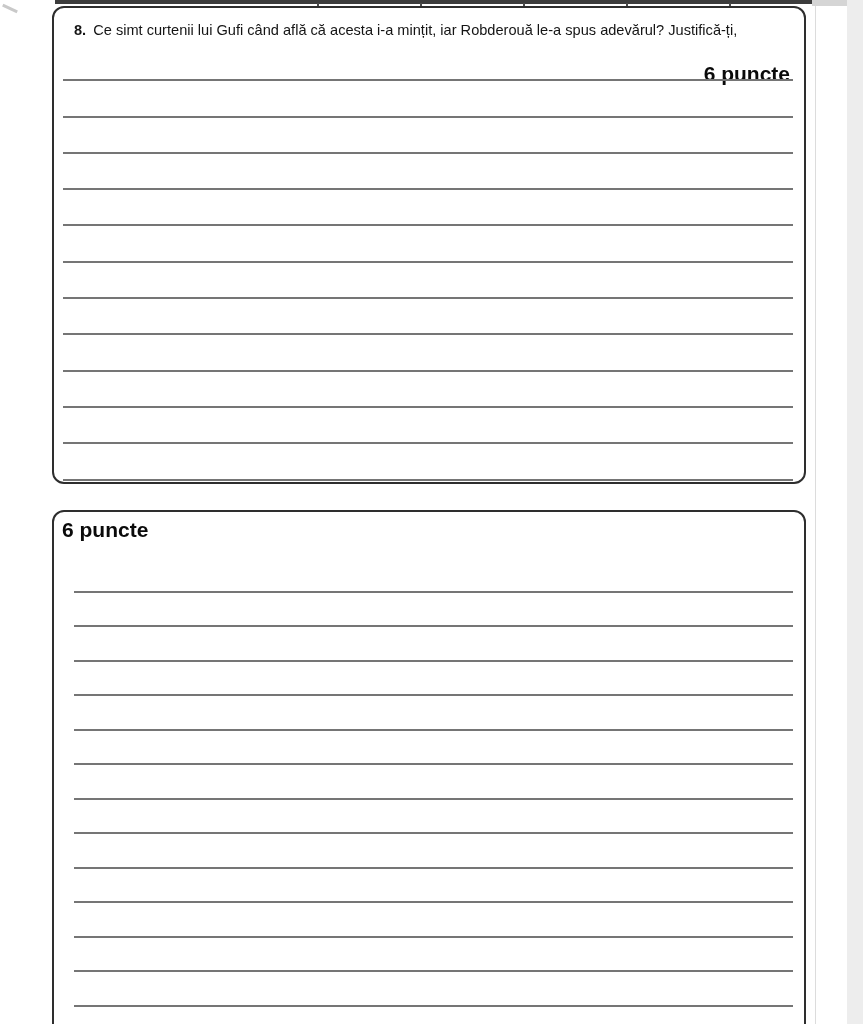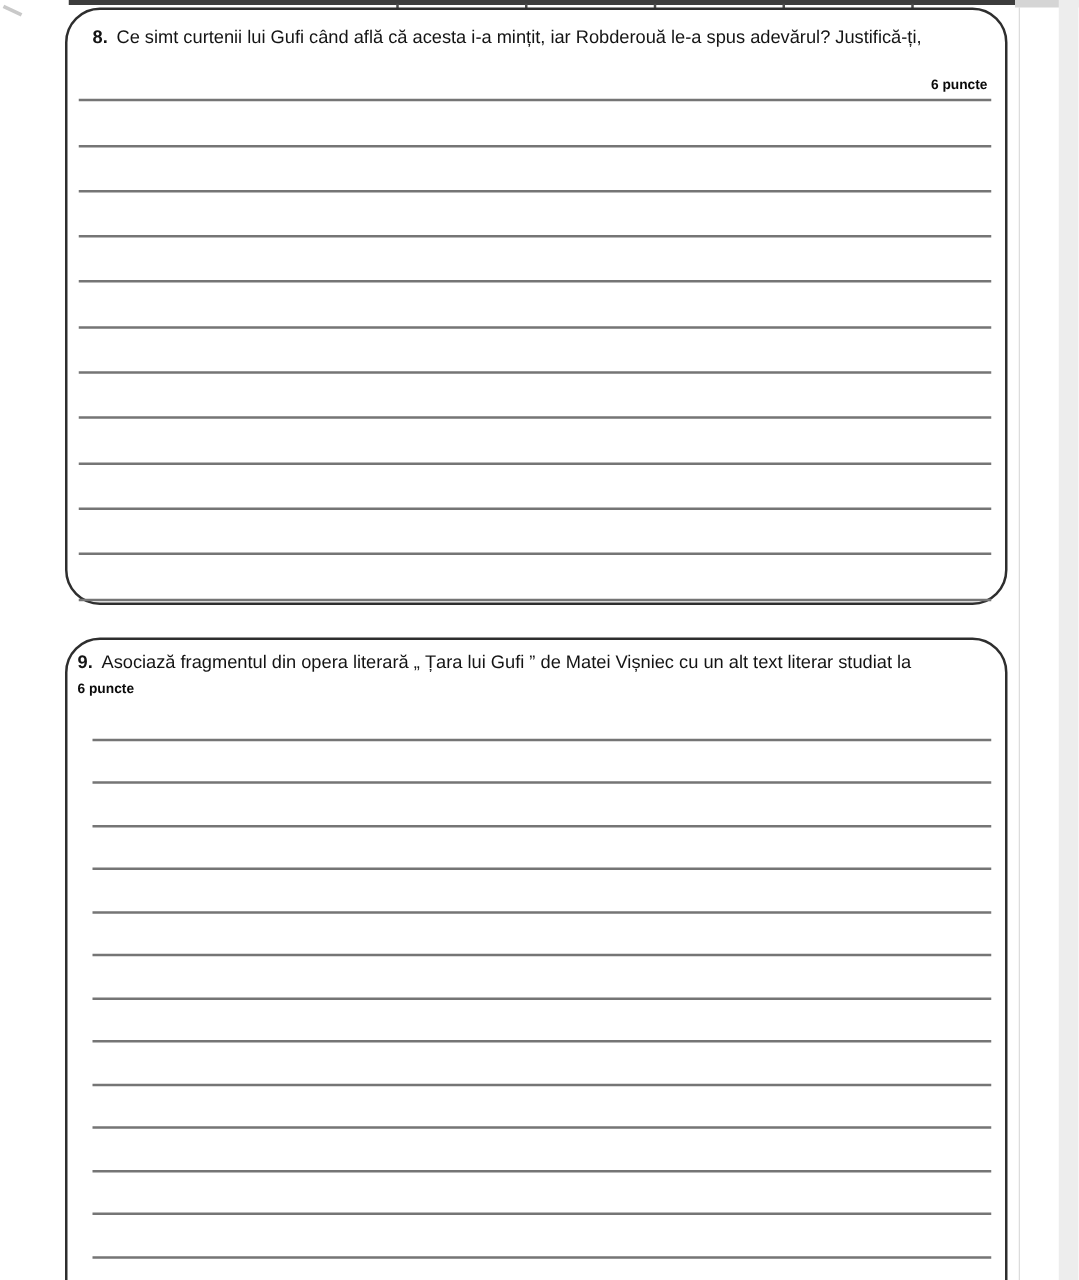--- a/index.html
+++ b/index.html
@@ -14,32 +14,32 @@
   
   .crop-strip{position:absolute;left:55px;top:0;width:757px;height:4px;background:#3c3c3c;}
   .crop-tick{position:absolute;top:3px;width:2px;height:4px;background:#4a4a4a;}
   .left-smudge{position:absolute;left:2px;top:7px;width:16px;height:3px;background:#c9c9c9;transform:rotate(25deg);}
   .tr-gray{position:absolute;left:812px;top:0;width:51px;height:6px;background:#d5d5d5;}
   .page-edge-line{position:absolute;left:815px;top:6px;width:1px;height:1018px;background:#dcdcdc;}
   .right-strip{position:absolute;left:847px;top:0;width:16px;height:1024px;background:#ededed;}
 
   .qbox{
     position:absolute;left:52px;width:754px;
-    background:#fff;border:2px solid #2e2e2e;border-radius:28px;
+    background:#fff;border:2px solid #2e2e2e;border-radius:12px;
     box-sizing:border-box;
   }
   .qbox1{top:6px;height:478px;}
   .qbox2{top:510px;height:545px;}
 
   .qtext{position:absolute;font-size:14.6px;line-height:20.5px;color:#141414;}
   .qtext1{top:12px;left:20px;right:8px;}
   .qtext2{top:8px;left:8px;right:8px;}
   .qline{white-space:nowrap;}
   .qnum{font-weight:bold;margin-right:7px;}
-  .pts{font-weight:bold;font-size:11px;color:#0a0a0a;white-space:nowrap;}
+  .pts{font-weight:bold;font-size:21px;color:#0a0a0a;white-space:nowrap;}
   .pts-abs{position:absolute;right:14px;top:54px;}
   .lastline{display:flex;justify-content:space-between;align-items:baseline;}
 
   .lines{position:absolute;}
   .lines1{left:9px;right:11px;top:37px;}
   .lines2{left:20px;right:11px;top:46px;}
   .lines1 .answer-line{height:34.3px;border-bottom:2px solid #757575;}
   .lines2 .answer-line{height:32.5px;border-bottom:2px solid #757575;}
 </style>
 </head>
@@ -74,21 +74,20 @@
         <div class="answer-line"></div>
         <div class="answer-line"></div>
         <div class="answer-line"></div>
         <div class="answer-line"></div>
         <div class="answer-line"></div>
       </div>
   </div>
 
   <div class="qbox qbox2">
     <div class="qtext qtext2">
-      <div class="qline"><span class="qnum">9.</span><span>Asociază fragmentul din opera literară „ Țara lui Gufi ” de Matei Vișniec cu un alt text literar studiat la</span></div>
       <div class="lastline">
         <span class="pts">6 puncte</span>
       </div>
     </div>
     <div class="lines lines2">
         <div class="answer-line"></div>
         <div class="answer-line"></div>
         <div class="answer-line"></div>
         <div class="answer-line"></div>
         <div class="answer-line"></div>

